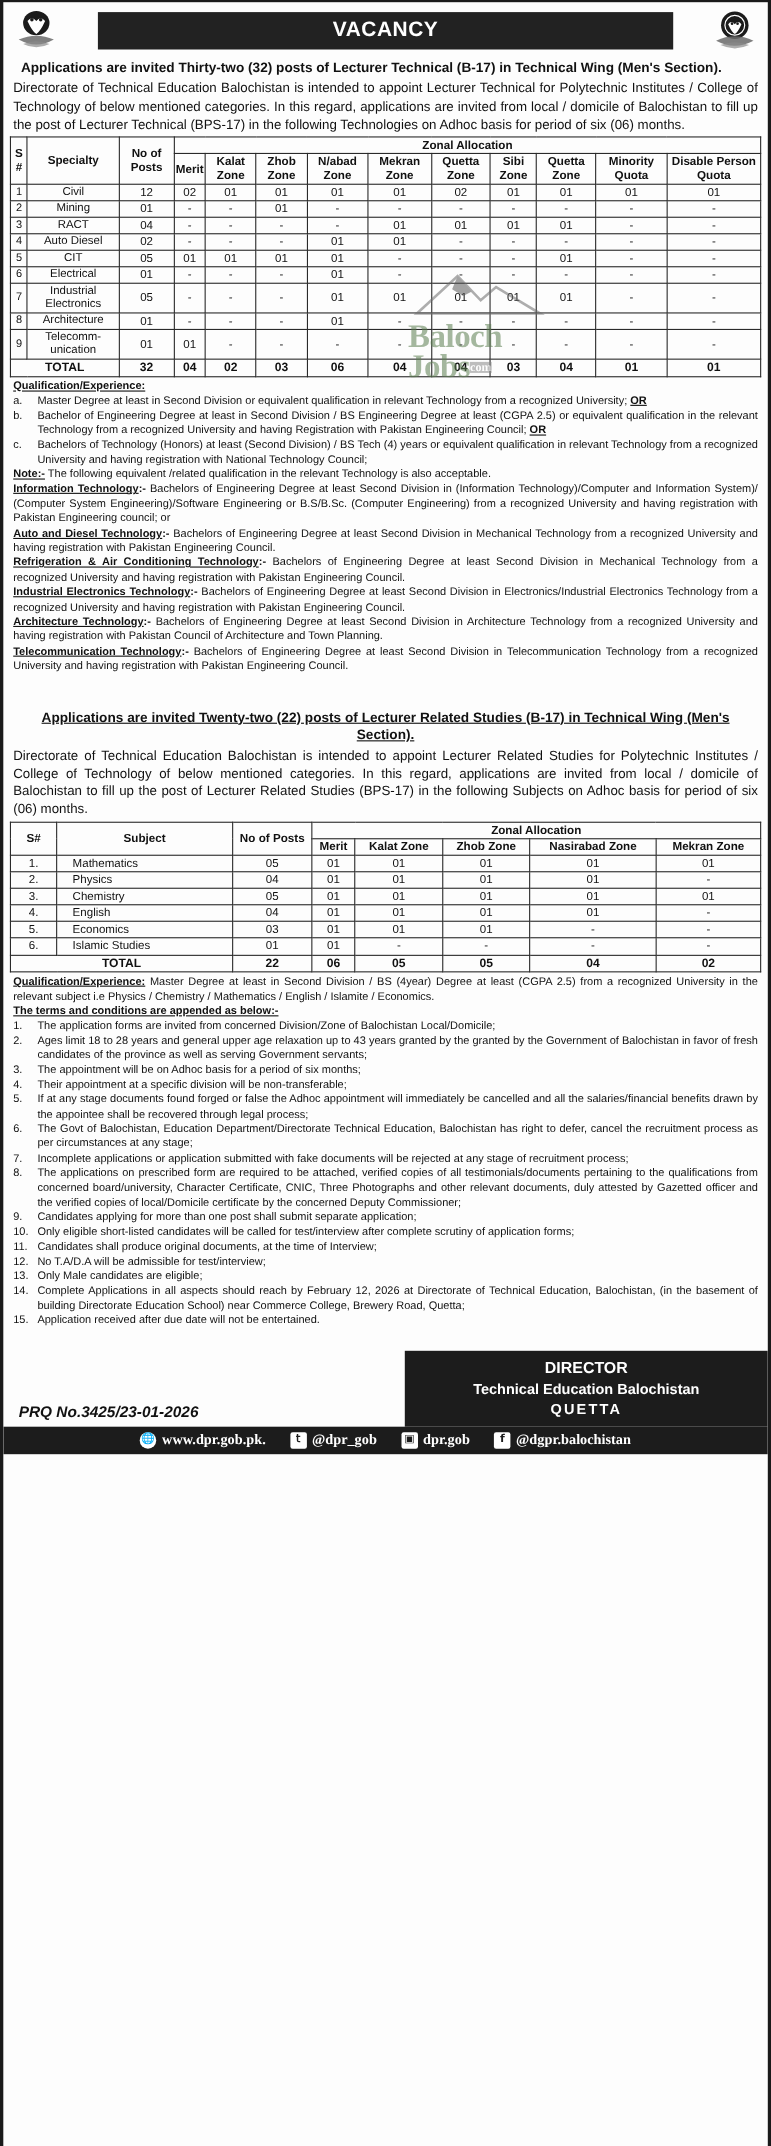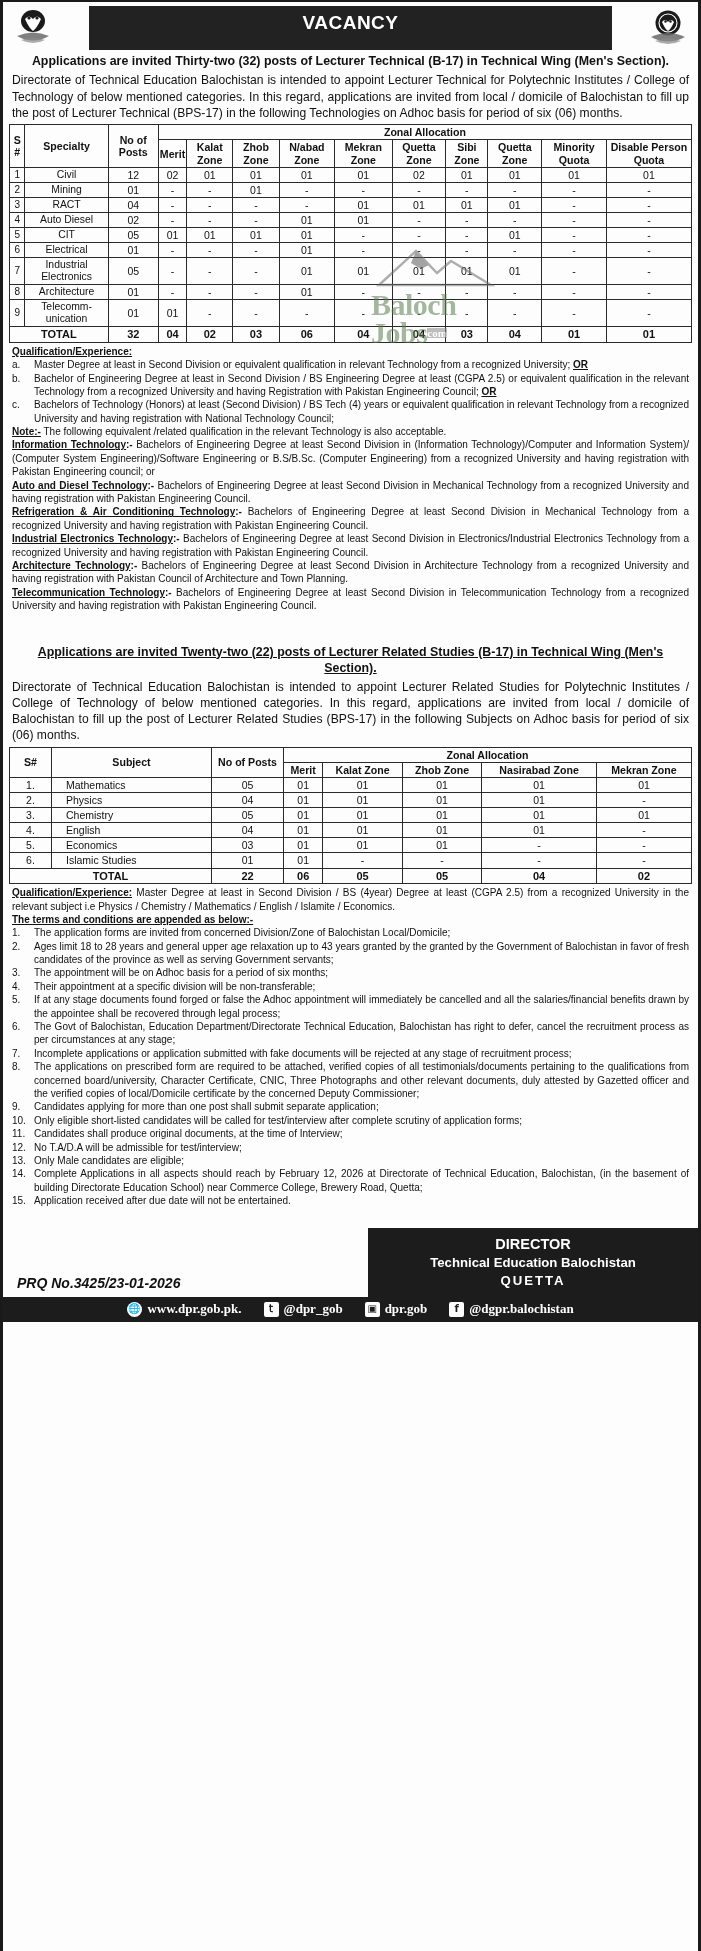--- a/index.html
+++ b/index.html
@@ -18,20 +18,21 @@
     background: #fdfdfd;
     border-left: 3px solid #1a1a1a;
     border-right: 3px solid #1a1a1a;
     border-top: 2px solid #1a1a1a;
     padding: 0;
     overflow: hidden;
   }
   
   .masthead {
     display: flex;
+    align-items: center;
     justify-content: space-between;
     padding: 4px 8px 2px 8px;
     height: 50px;
     gap: 24px;
   }
   .crest {
     width: 44px; height: 44px;
     flex: 0 0 44px;
     position: relative;
   }
@@ -42,21 +43,21 @@
     background: #222222;
     color: #ffffff;
     text-align: center;
     font-weight: bold;
     font-size: 19px;
     letter-spacing: 0.5px;
     padding: 7px 0 8px 0;
     line-height: 1;
   }
   .headline {
-    text-align: center;
+    text-align: left;
     font-weight: bold;
     font-size: 12.4px;
     line-height: 1.32;
     padding: 1px 16px 3px 16px;
   }
   .intro-para {
     font-size: 12.1px;
     line-height: 1.35;
     text-align: justify;
     padding: 0 9px 3px 9px;

